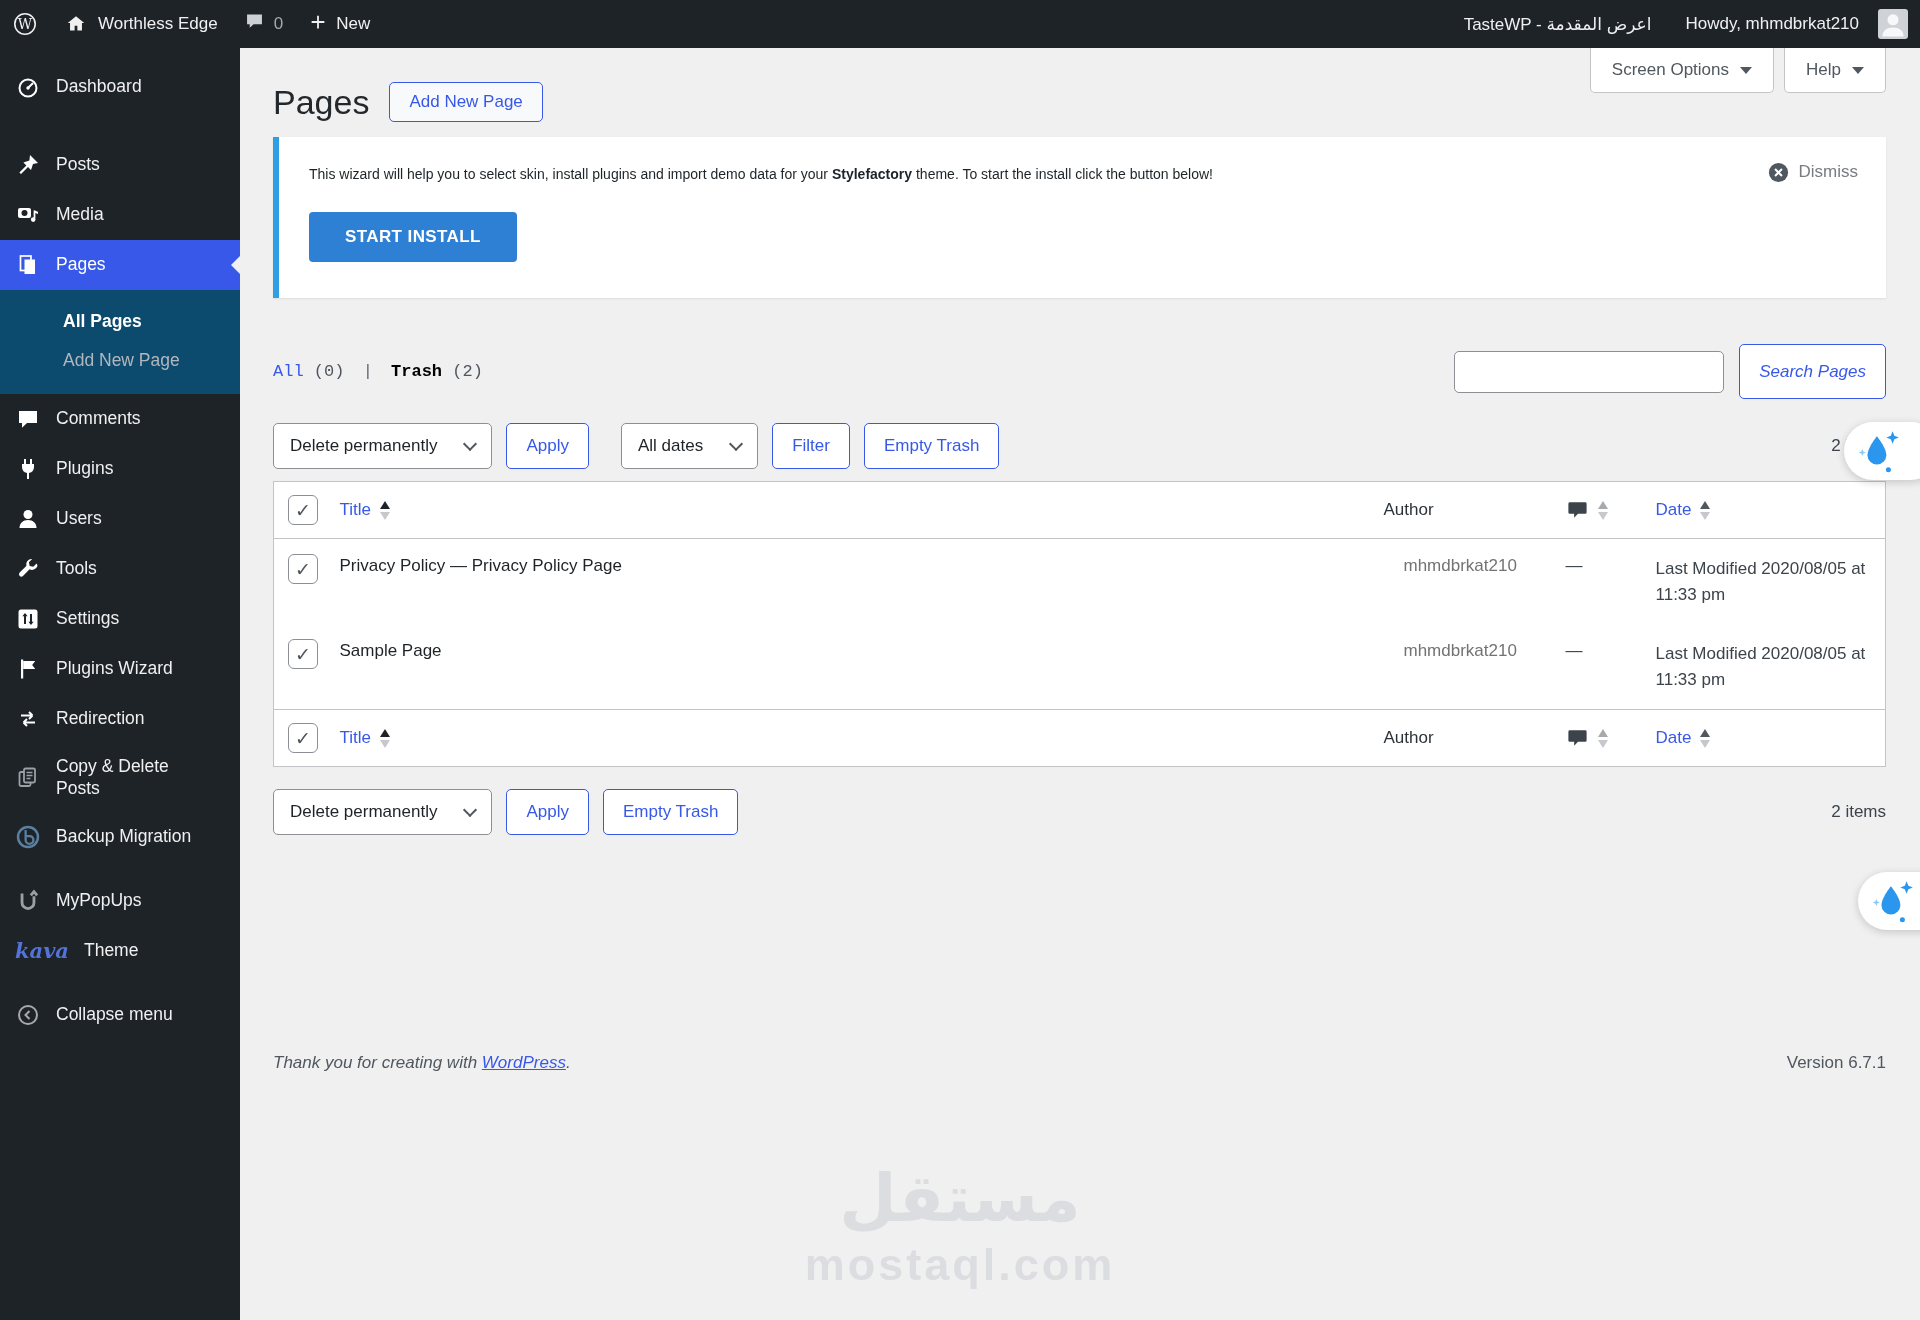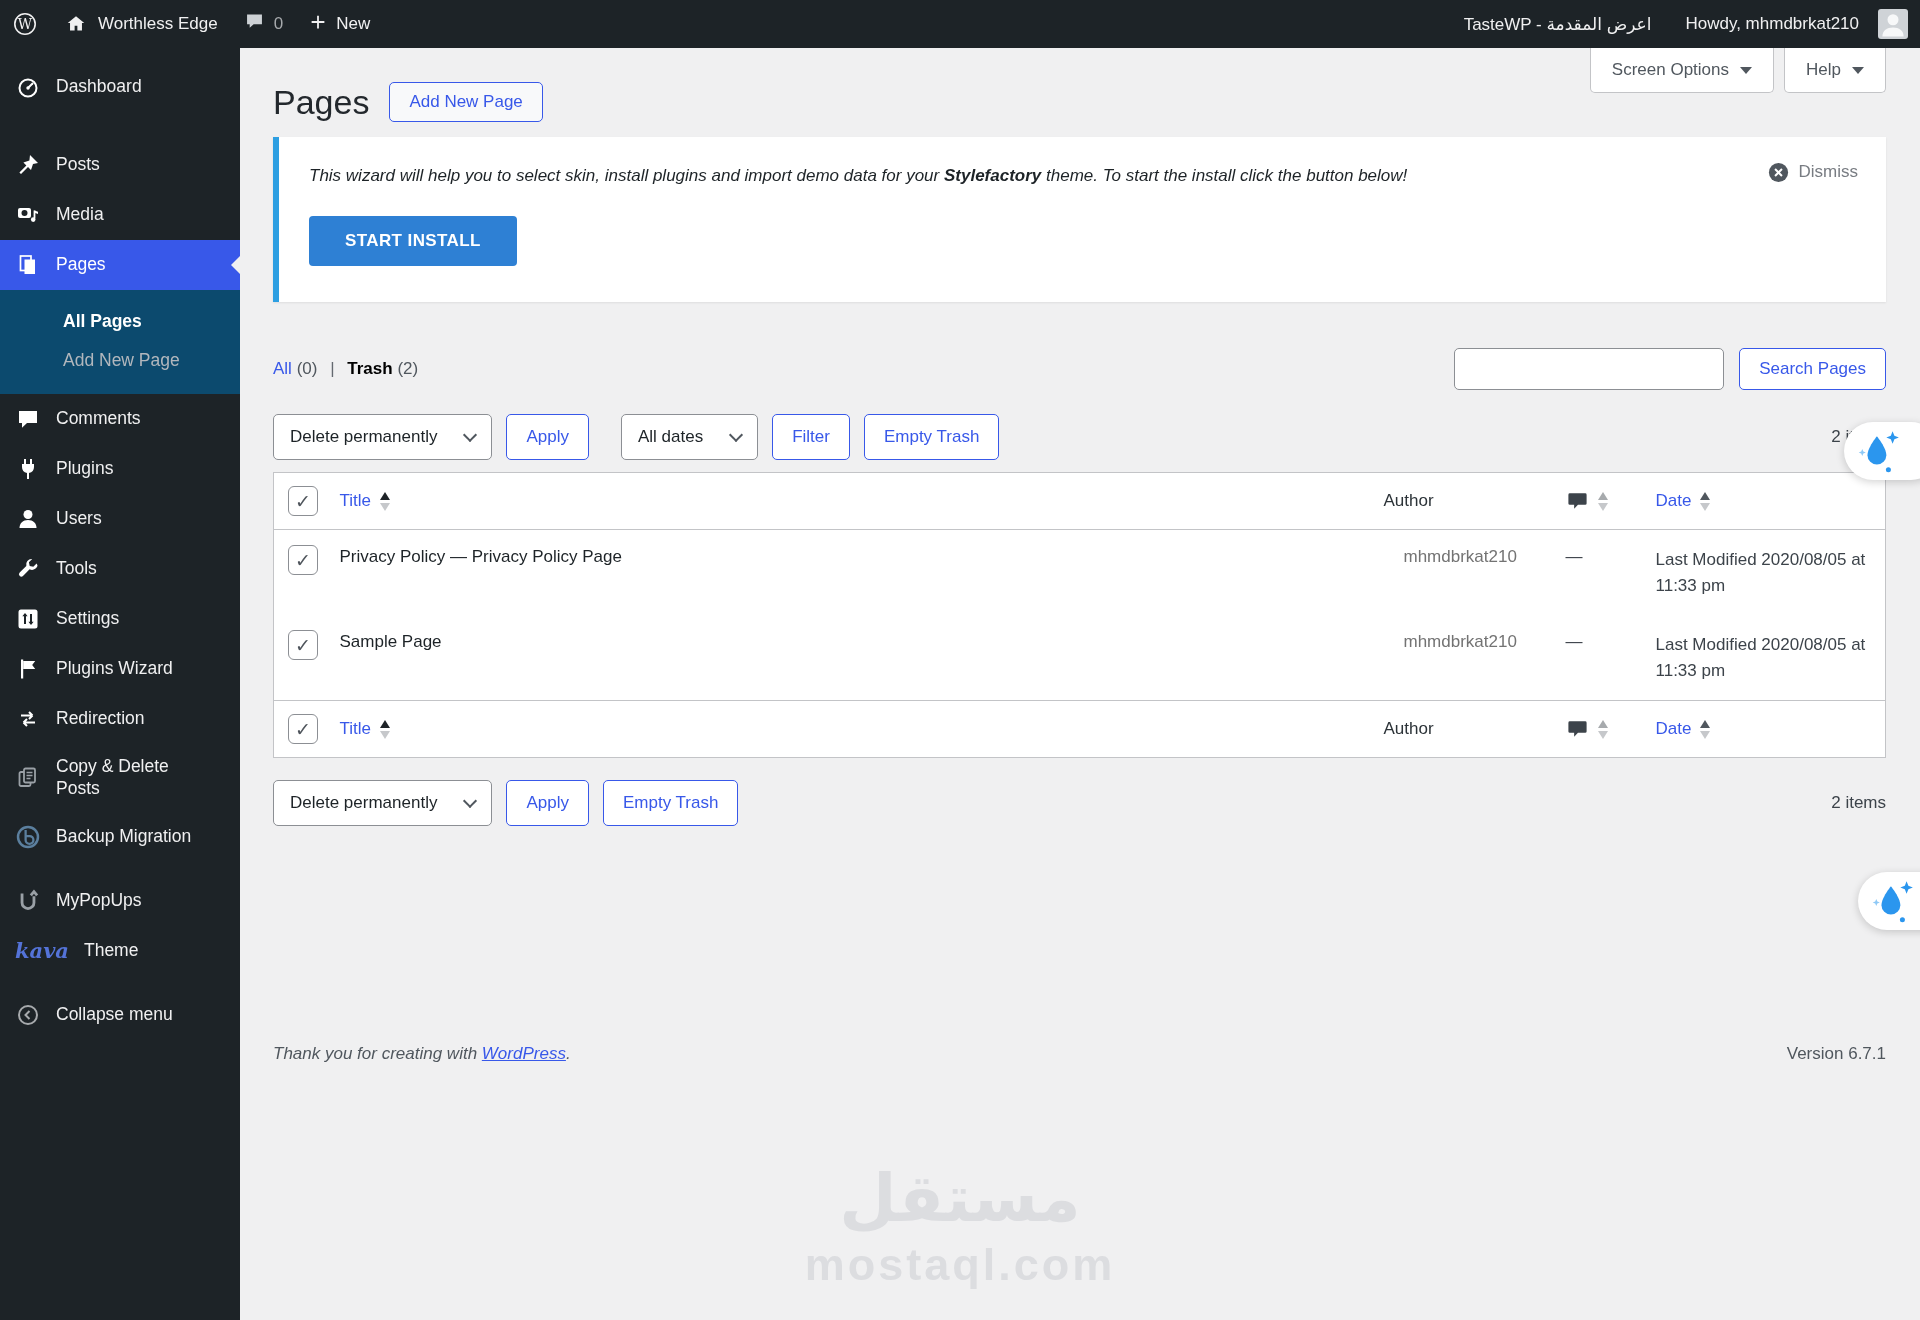--- a/index.html
+++ b/index.html
@@ -46,38 +46,38 @@
   .caret-down{width:0;height:0;border-left:6px solid transparent;border-right:6px solid transparent;
     border-top:7px solid #50575e;display:inline-block;}
 
   .heading-row{display:flex;align-items:center;}
   h1.page-title{font-size:34px;font-weight:400;color:#23282d;margin:0;line-height:1.2;}
   .page-title-action{margin-left:20px;padding:9px 19px;border:1px solid #3858e9;border-radius:5px;
     color:#3858e9;background:#f8f9fa;font-size:17px;display:inline-block;}
 
   .notice{background:#fff;border-left:6px solid #2d9fe2;box-shadow:0 1px 2px rgba(0,0,0,.08);
     margin-top:14px;padding:27px 30px 36px;position:relative;}
-  .notice p{margin:0;font-size:17px;color:#1d2327;padding-right:190px;line-height:1.45;font-style:italic;}
+  .notice p{margin:0;font-size:14px;color:#1d2327;padding-right:190px;line-height:1.45;}
   .dismiss{position:absolute;top:24px;right:28px;display:flex;align-items:center;gap:9px;
     color:#787c82;font-size:17px;cursor:pointer;}
   .install-btn{margin-top:28px;background:#2e80d4;color:#fff;border:none;border-radius:4px;
     padding:0 36px;height:50px;font-size:17px;font-weight:700;letter-spacing:.4px;cursor:pointer;
     font-family:inherit;}
 
   .list-row{display:flex;justify-content:space-between;align-items:center;margin-top:46px;}
-  .subsubsub{font-size:17px;color:#50575e;}
+  .subsubsub{font-size:17px;color:#50575e;font-family:Liberation Mono, monospace;}
   .subsubsub .lnk{color:#3858e9;}
   .subsubsub .current{color:#000;font-weight:700;}
   .subsubsub .sep{margin:0 8px;color:#646970;}
   .search-box{display:flex;gap:15px;align-items:center;}
   .search-input{width:270px;height:42px;border:1px solid #8c8f94;border-radius:5px;background:#fff;
     font-size:17px;padding:0 10px;outline:none;}
   .btn{height:46px;padding:0 19px;background:#fff;border:1px solid #3858e9;color:#3858e9;
     border-radius:5px;font-size:17px;cursor:pointer;font-family:inherit;}
-  .btn.sm{height:42px;}
+  .btn.sm{height:55px;font-style:italic;}
 
   .tablenav{display:flex;align-items:center;margin-top:24px;gap:14px;}
   .tablenav.bottom{margin-top:22px;}
   .select{height:46px;background:#fff;border:1px solid #8c8f94;border-radius:5px;display:inline-flex;
     align-items:center;padding:0 16px;font-size:17px;color:#1d2327;gap:28px;cursor:pointer;justify-content:flex-end;}
   .chev{width:10px;height:10px;border-right:2.2px solid #50575e;border-bottom:2.2px solid #50575e;
     transform:rotate(45deg);margin-top:-5px;display:inline-block;}
   .ml{margin-left:18px;}
   .count{margin-left:auto;font-size:17px;color:#3c434a;}
 

